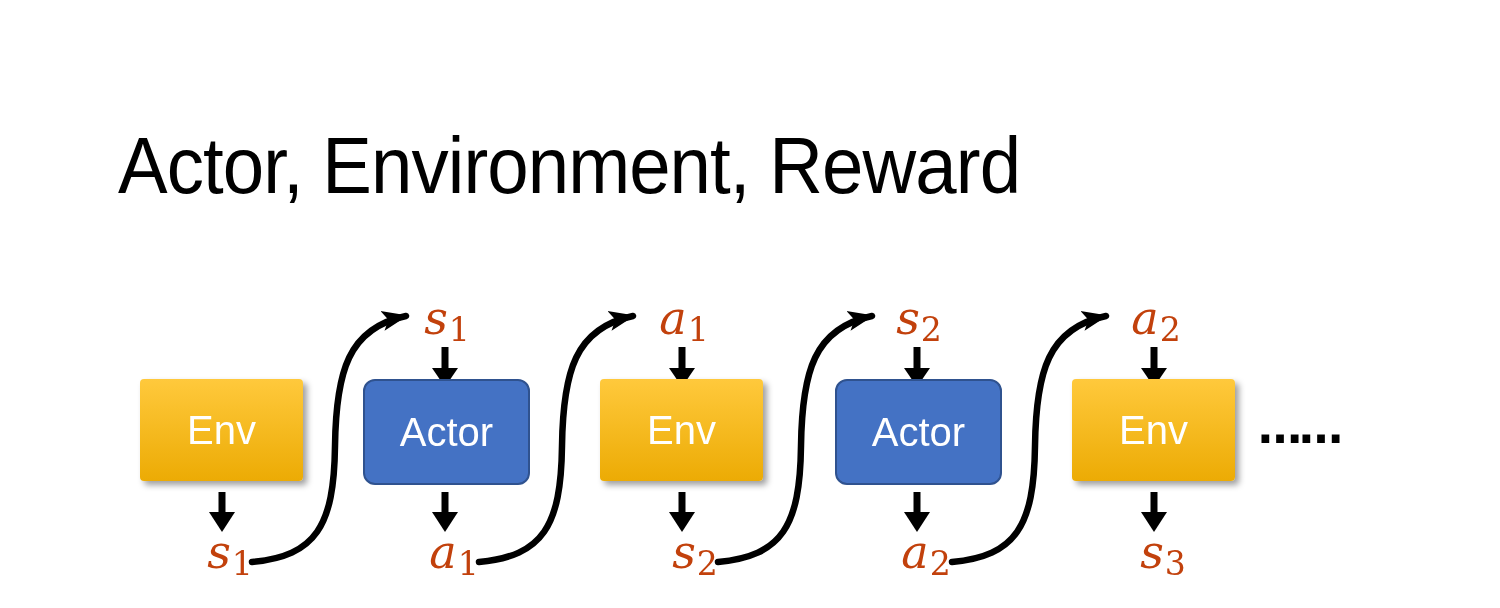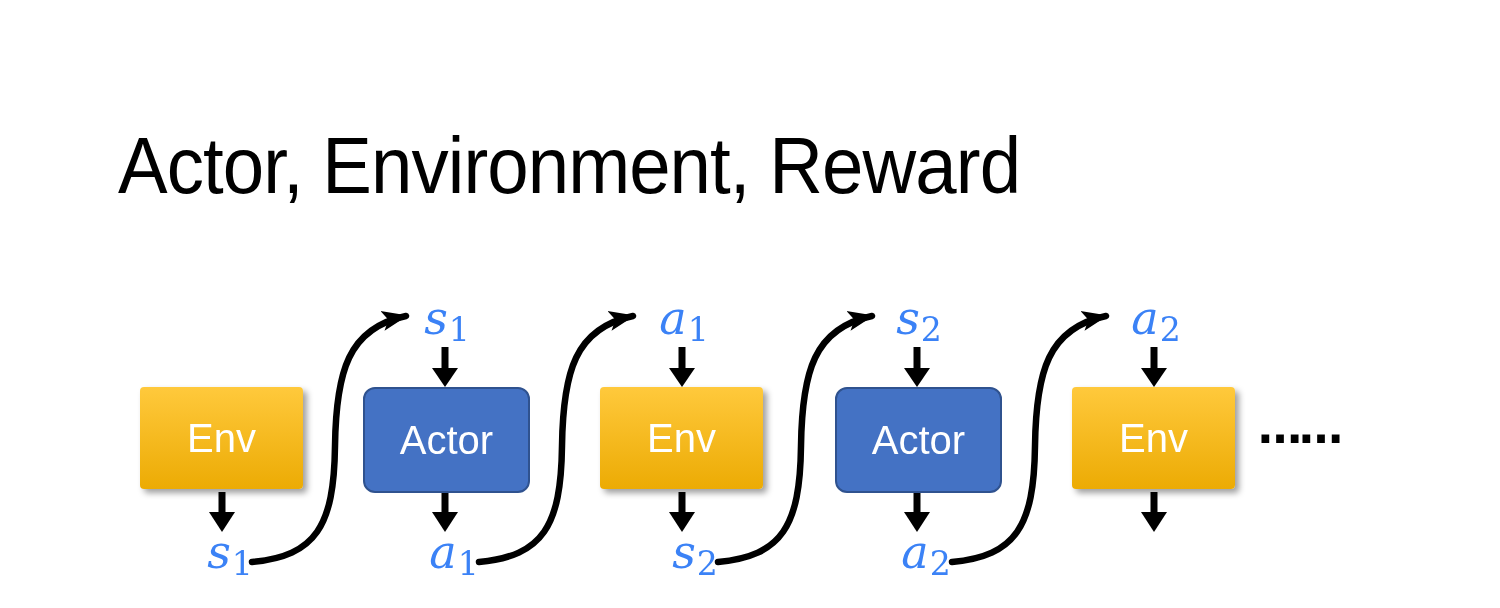--- a/index.html
+++ b/index.html
@@ -17,37 +17,37 @@
     font-size:80px; font-weight:400; line-height:1.2;
     color:var(--title-text); white-space:nowrap;
     transform:scaleX(0.93); transform-origin:0 0;
     letter-spacing:-1px;
   }
   .arrows{position:absolute; left:0; top:0; width:1500px; height:608px;}
   .curve{fill:none; stroke:var(--arrow); stroke-width:6.5; stroke-linecap:round;}
   .shaft{stroke:var(--arrow); stroke-width:7;}
   .head{fill:var(--arrow);}
   .box{
-    position:absolute; top:387px; width:163px; height:102px;
+    position:absolute; top:379px; width:163px; height:102px;
     display:flex; align-items:center; justify-content:center;
     font-size:40px; color:var(--box-text);
   }
   .box.env{
     background:linear-gradient(180deg, var(--env-top) 0%, var(--env-bottom) 100%);
     border-radius:4px;
     box-shadow:4px 4px 6px rgba(0,0,0,0.38);
   }
   .box.actor{
     background:var(--actor-fill);
     border:2.5px solid var(--actor-border);
     border-radius:12px;
   }
   .mlabel{
     position:absolute; width:100px; text-align:center;
-    font-family:"DejaVu Serif", serif; font-size:46px; color:#3b82f6;
+    font-family:"DejaVu Serif", serif; font-size:46px; color:#c2410c;
     line-height:1; white-space:nowrap;
   }
   .mlabel .mvar{font-style:italic;}
   .mlabel .msub{
     font-style:normal; font-size:0.72em; position:relative; top:0.22em;
     margin-left:1px;
   }
   .mlabel.top{top:295px;}
   .mlabel.bottom{top:529px;}
   .dots{
@@ -132,16 +132,17 @@
 
   <div class="mlabel top" style="left:397px"><span class="mvar">s</span><span class="msub">1</span></div>
   <div class="mlabel top" style="left:634px"><span class="mvar">a</span><span class="msub">1</span></div>
   <div class="mlabel top" style="left:869px"><span class="mvar">s</span><span class="msub">2</span></div>
   <div class="mlabel top" style="left:1106px"><span class="mvar">a</span><span class="msub">2</span></div>
 
   <div class="mlabel bottom" style="left:180px"><span class="mvar">s</span><span class="msub">1</span></div>
   <div class="mlabel bottom" style="left:404px"><span class="mvar">a</span><span class="msub">1</span></div>
   <div class="mlabel bottom" style="left:645px"><span class="mvar">s</span><span class="msub">2</span></div>
   <div class="mlabel bottom" style="left:876px"><span class="mvar">a</span><span class="msub">2</span></div>
+  <div class="mlabel bottom" style="left:1113px"><span class="mvar">s</span><span class="msub">3</span></div>
 
   <div class="dots">……</div>
 
 </div>
 
 </body></html>

